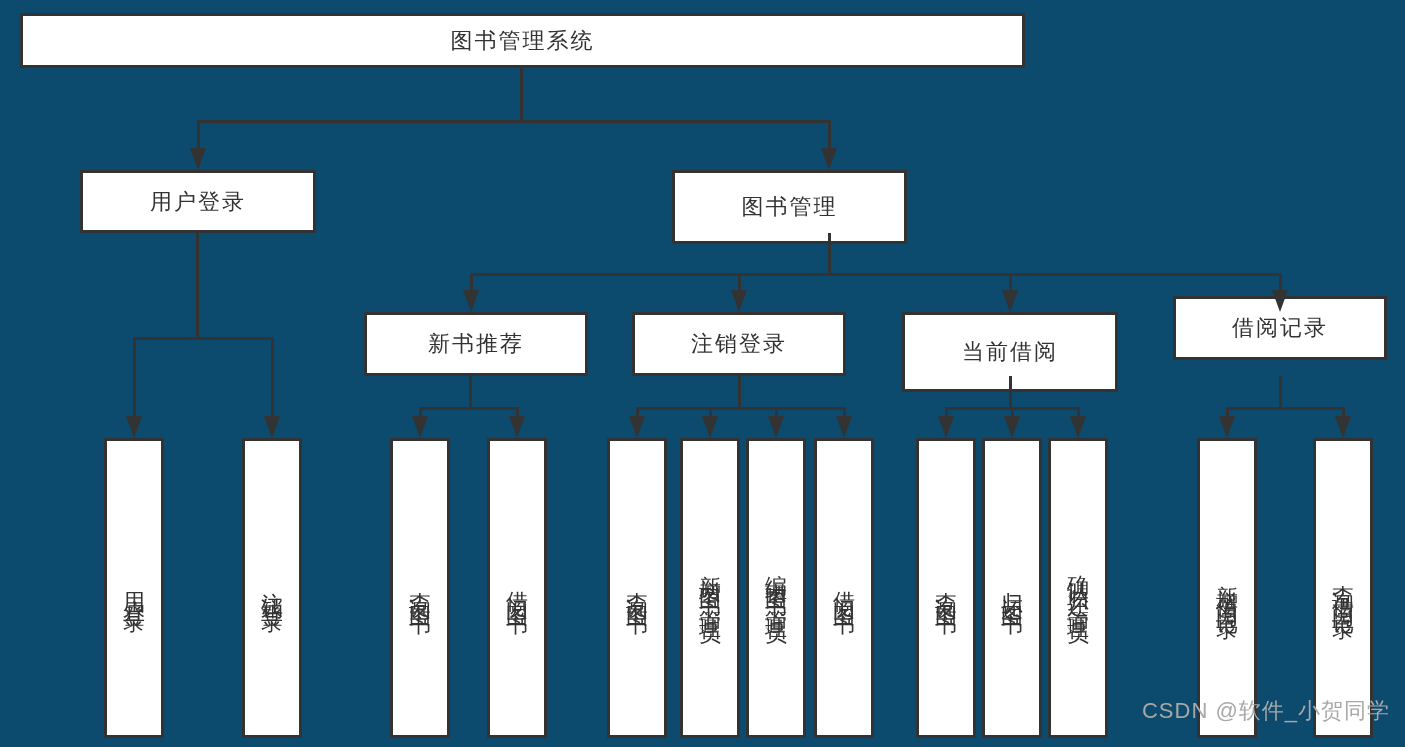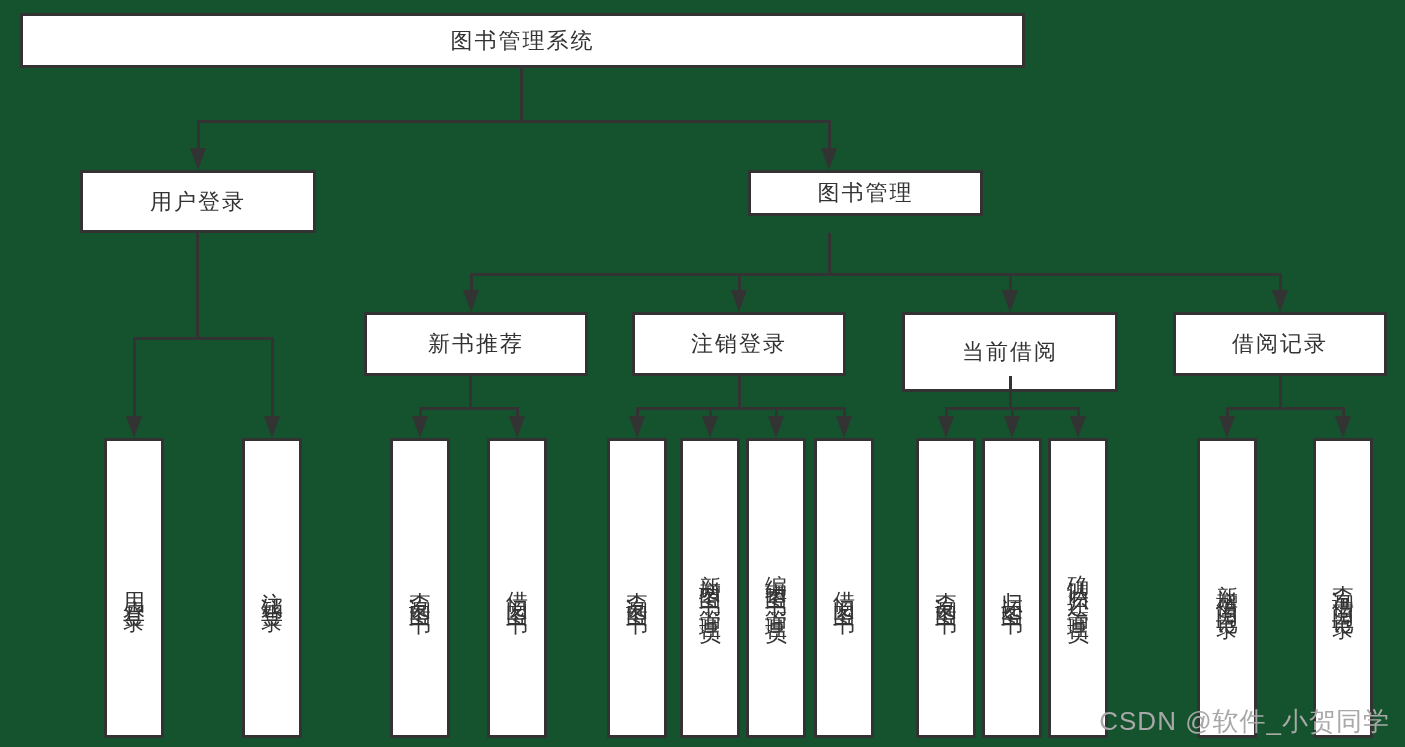--- a/index.html
+++ b/index.html
@@ -1,19 +1,19 @@
 <!DOCTYPE html>
 <html><head>
 <meta charset="utf-8">
 <style>
   html,body{margin:0;padding:0;background:#ffffff;}
   #stage{
     position:relative;
     width:1405px;height:747px;
-    background:#14532d;
+    background:#0c4a6e;
     font-family:"Liberation Sans","DejaVu Sans",sans-serif;
     overflow:hidden;
     text-decoration:underline;
   }
   .box{
     position:absolute;
     box-sizing:border-box;
     border:3px solid #333333;
     background:#ffffff;
     display:flex;
@@ -36,41 +36,41 @@
   .vline{position:absolute;width:3px;background:#333333;}
   .arrow{
     position:absolute;
     width:0;height:0;
     border-left:8px solid transparent;
     border-right:8px solid transparent;
     border-top:22px solid #333333;
   }
   .watermark{
     position:absolute;
-    right:15px;bottom:8px;
+    right:15px;bottom:21px;
     color:#a8a8a8;
-    font-size:26px;
+    font-size:22px;
     letter-spacing:1px;
     white-space:nowrap;
   }
 </style>
 </head>
 <body>
 
 <div id="stage">
 
   <div class="box" style="left:20px;top:13px;width:1005px;height:55px">图书管理系统</div>
 
   <div class="box" style="left:80px;top:170px;width:236px;height:63px">用户登录</div>
-  <div class="box" style="left:748px;top:170px;width:235px;height:46px">图书管理</div>
+  <div class="box" style="left:672px;top:170px;width:235px;height:74px">图书管理</div>
 
   <div class="box" style="left:364px;top:312px;width:224px;height:64px">新书推荐</div>
   <div class="box" style="left:632px;top:312px;width:214px;height:64px">注销登录</div>
   <div class="box" style="left:902px;top:312px;width:216px;height:80px">当前借阅</div>
-  <div class="box" style="left:1173px;top:312px;width:214px;height:64px">借阅记录</div>
+  <div class="box" style="left:1173px;top:296px;width:214px;height:64px">借阅记录</div>
 
   <div class="box vbox" style="left:104px;top:438px;width:60px;height:300px">用户登录</div>
   <div class="box vbox" style="left:242px;top:438px;width:60px;height:300px">注销登录</div>
 
   <div class="box vbox" style="left:390px;top:438px;width:60px;height:300px">查询图书</div>
   <div class="box vbox" style="left:487px;top:438px;width:60px;height:300px">借阅图书</div>
 
   <div class="box vbox" style="left:607px;top:438px;width:60px;height:300px">查询图书</div>
   <div class="box vbox" style="left:680px;top:438px;width:60px;height:300px">新增图书（管理员）</div>
   <div class="box vbox" style="left:746px;top:438px;width:60px;height:300px">编辑图书（管理员）</div>

